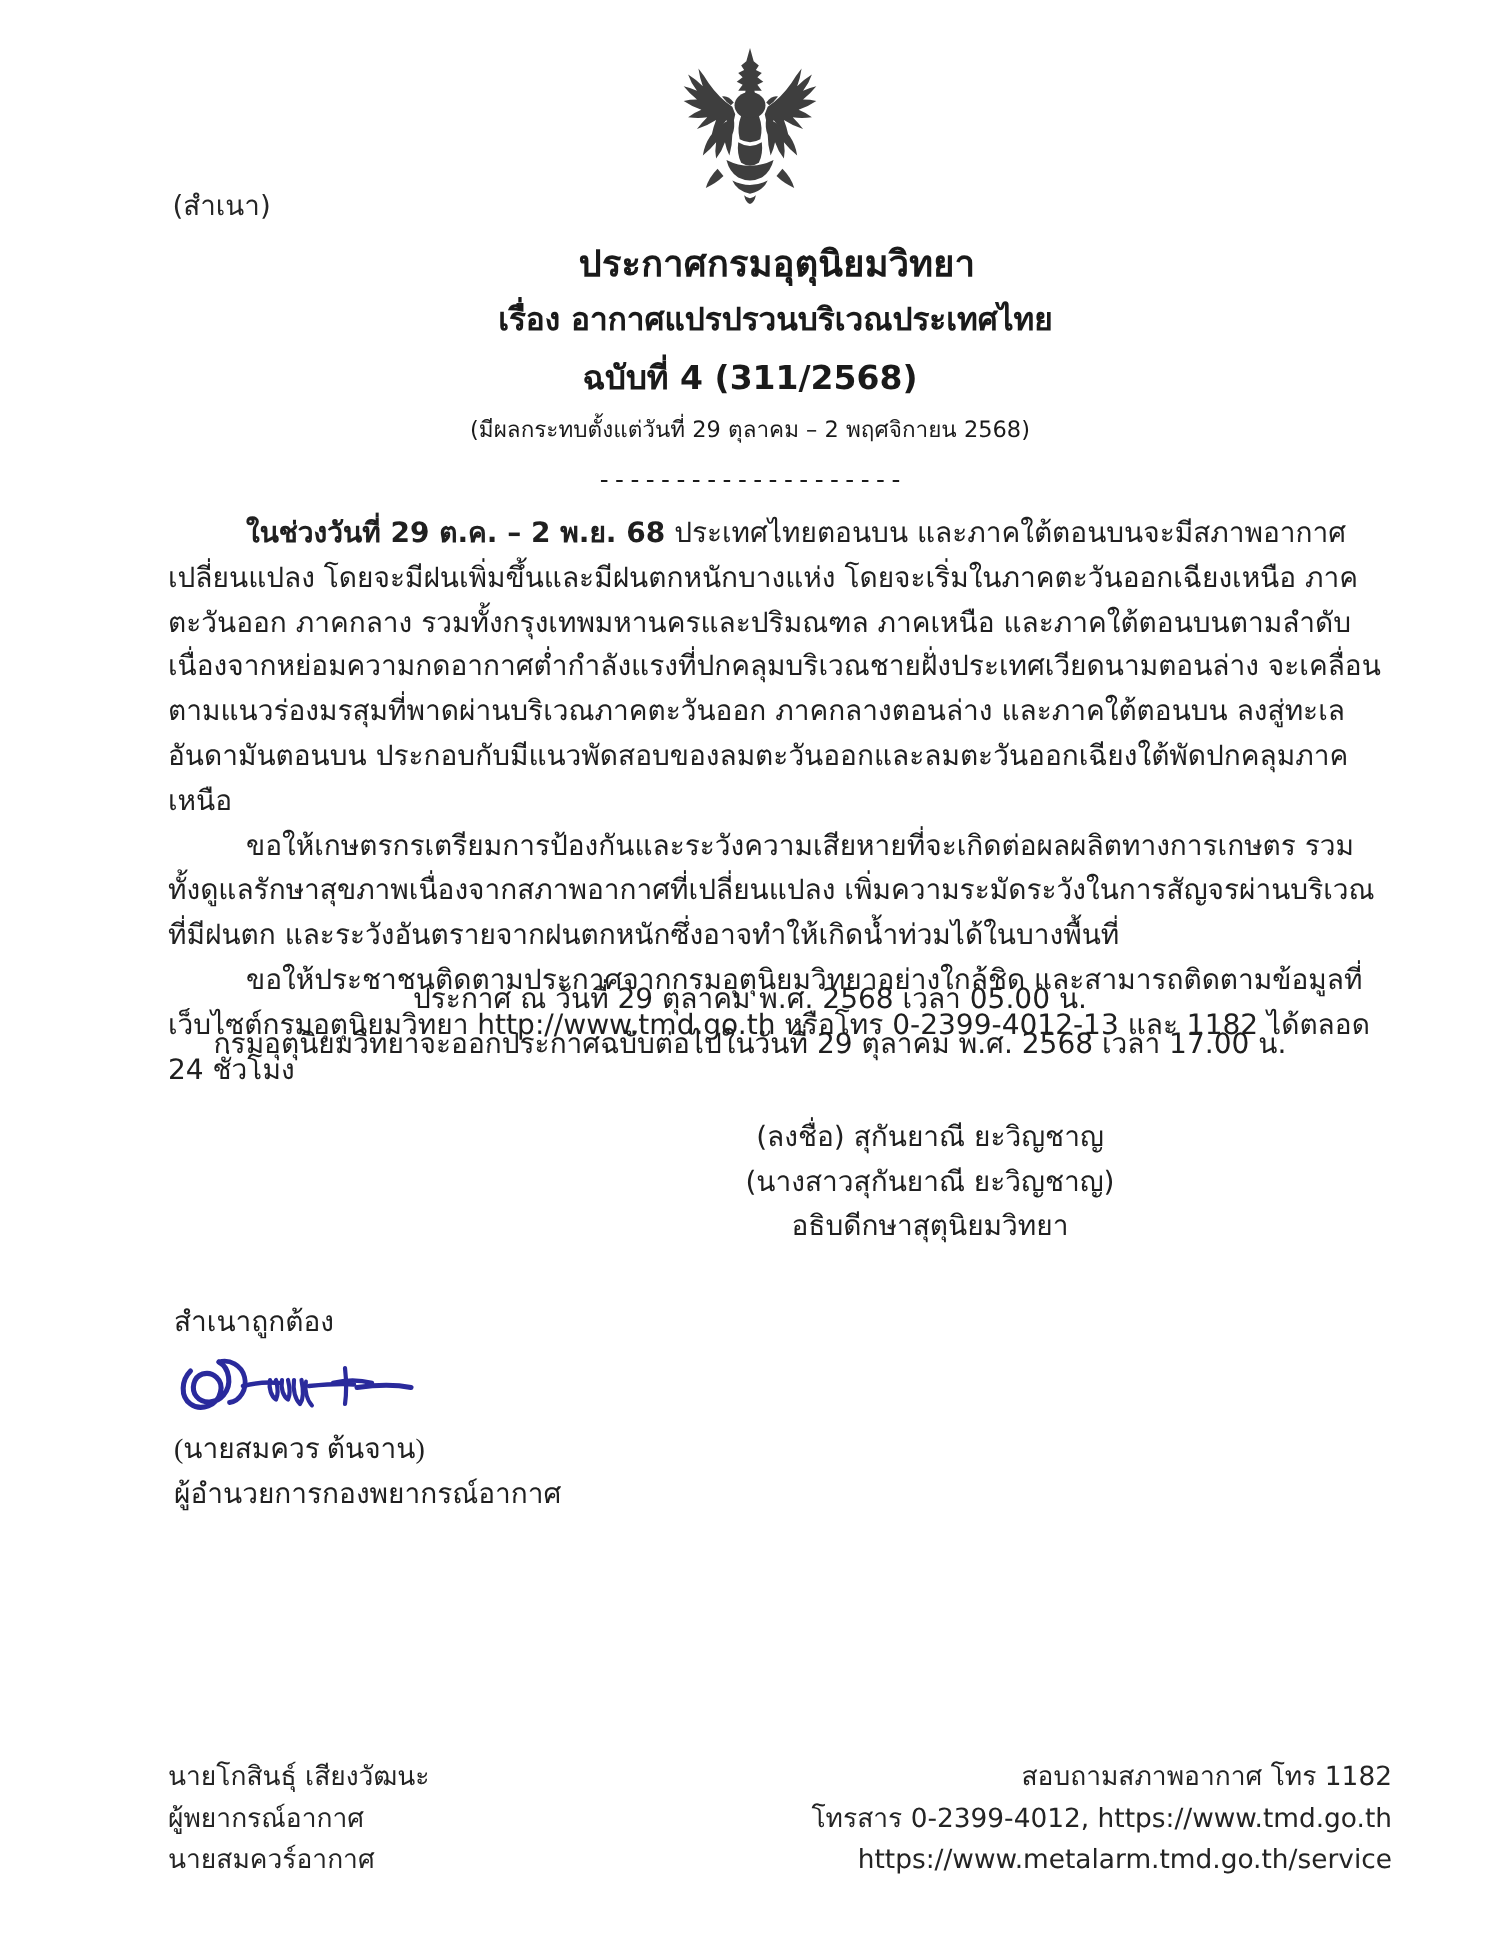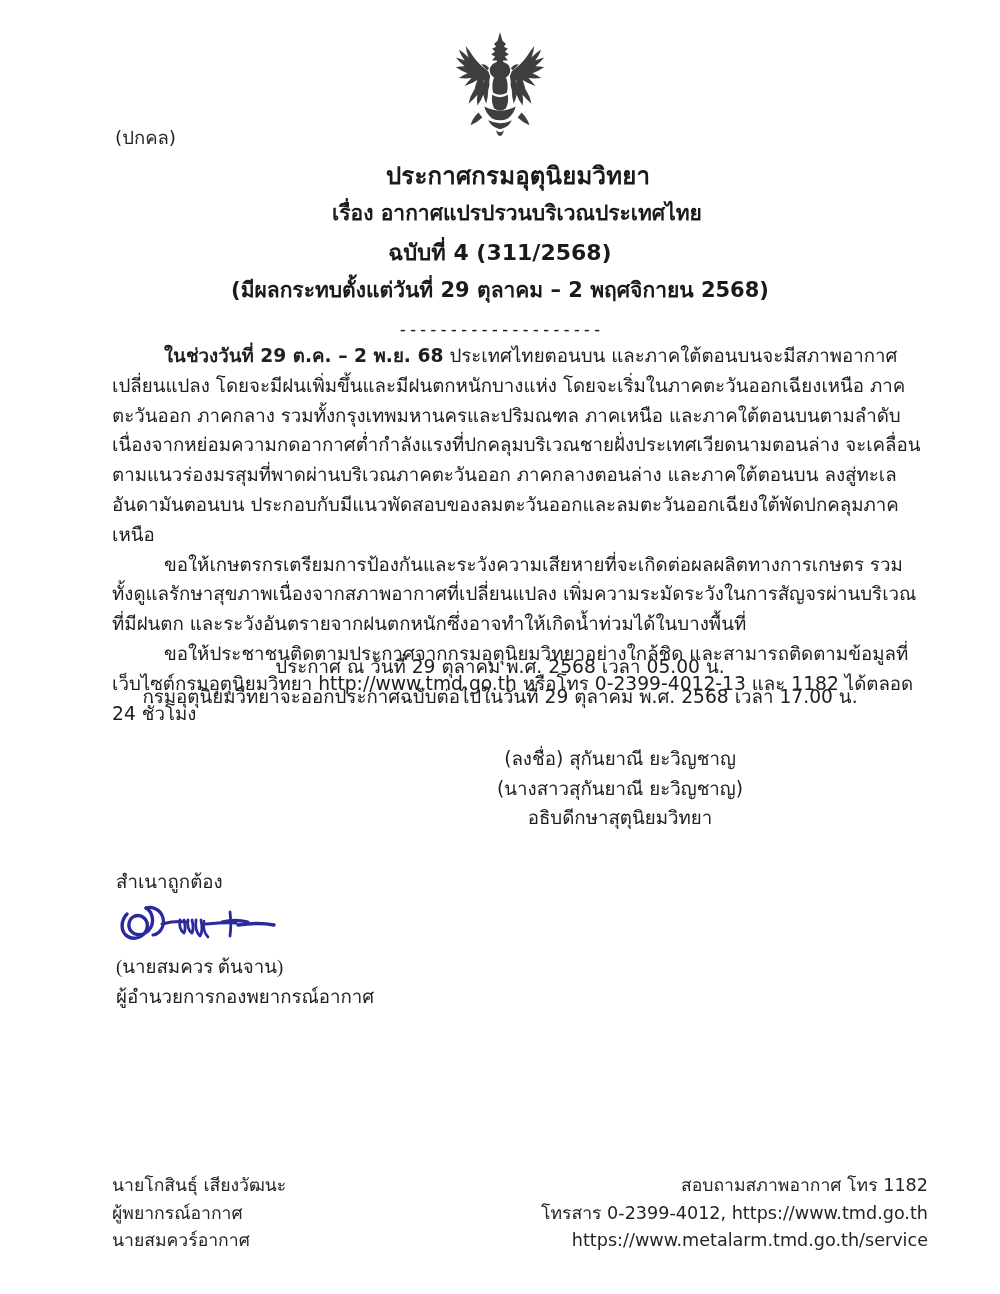--- a/index.html
+++ b/index.html
@@ -69,22 +69,22 @@
     font-weight: bold;
     margin-top: 4px;
     margin-left: 34px;
   }
   .t-issue {
     font-size: 22px;
     font-weight: bold;
     margin-top: 6px;
   }
   .t-effect {
-    font-size: 21px;
-    font-weight: bold;
+    font-size: 15px;
+    font-weight: normal;
     margin-top: 6px;
   }
   .divider {
     margin-top: 13px;
     font-size: 17px;
     letter-spacing: 0px;
     color: #1a1a1a;
     font-family: "DejaVu Sans Mono", "Liberation Mono", monospace;
   }
 
@@ -211,21 +211,21 @@
         <path d="M52 68 q8 5 16 0 q1 8 -2 14 q-6 4 -12 0 q-3 -6 -2 -14 Z"></path>
         <path d="M44 80 q16 8 32 0 q-2 8 -8 12 q-8 4 -16 0 q-6 -4 -8 -12 Z"></path>
         <path d="M48 94 q12 6 24 0 q-3 7 -12 9 q-9 -2 -12 -9 Z"></path>
         <path d="M38 86 q-6 6 -8 13 q7 -3 12 -8 Z"></path>
         <path d="M82 86 q6 6 8 13 q-7 -3 -12 -8 Z"></path>
         <path d="M56 104 q4 4 8 0 q-1 5 -4 6 q-3 -1 -4 -6 Z"></path>
       </g>
     </svg>
   </div>
 
-  <div class="copy-mark">(ปกคล)</div>
+  <div class="copy-mark">(สำเนา)</div>
 
   <div class="title-block">
     <div class="title-line t-main">ประกาศกรมอุตุนิยมวิทยา</div>
     <div class="title-line t-sub">เรื่อง อากาศแปรปรวนบริเวณประเทศไทย</div>
     <div class="title-line t-issue">ฉบับที่ 4 (311/2568)</div>
     <div class="title-line t-effect">(มีผลกระทบตั้งแต่วันที่ 29 ตุลาคม – 2 พฤศจิกายน 2568)</div>
     <div class="divider">--------------------</div>
   </div>
 
   <div class="body-block">

